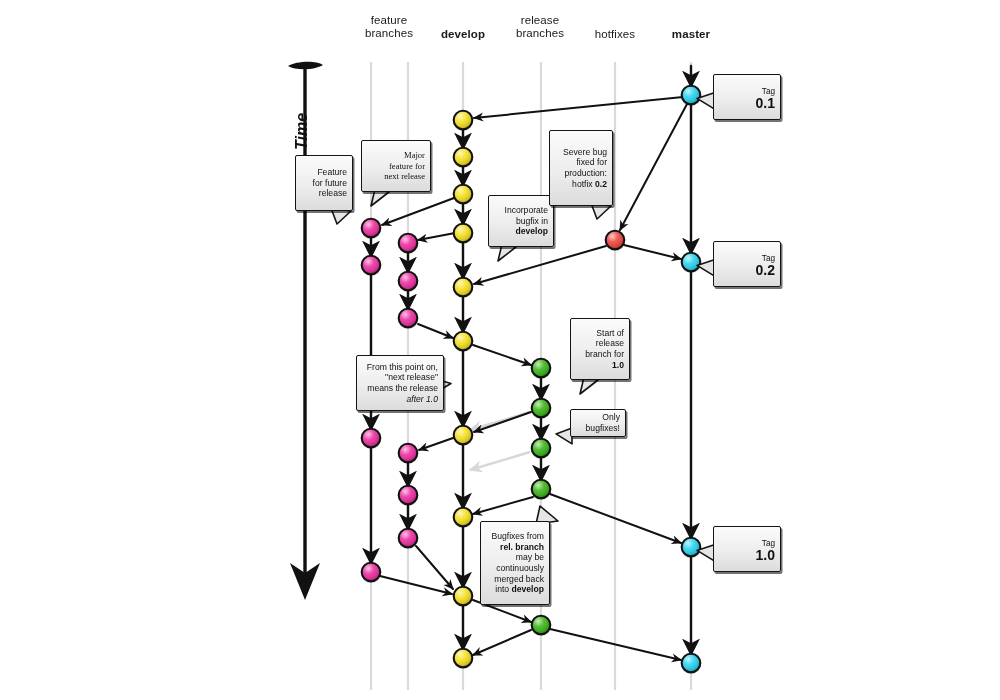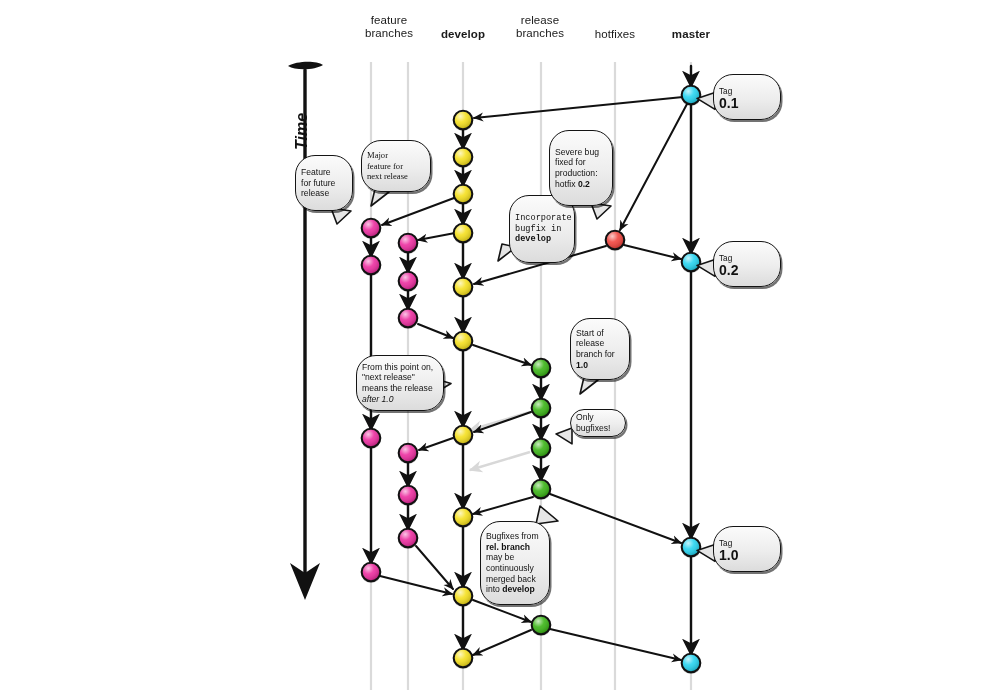--- a/index.html
+++ b/index.html
@@ -13,24 +13,24 @@
             font-size:11.5px;line-height:13px;letter-spacing:.1px;}
   .col-head.bold{font-weight:bold;}
 
   .time-label{position:absolute;font-style:italic;font-weight:bold;
               font-size:16px;color:#111;
               transform:rotate(-90deg);transform-origin:left top;
               white-space:nowrap;}
 
   .callout{position:absolute;box-sizing:border-box;
            background:linear-gradient(180deg,#fbfbfb 0%,#ededed 55%,#dcdcdc 100%);
-           border:1.6px solid #141414;border-radius:20px;
+           border:1.6px solid #141414;border-radius:2px;
            box-shadow:1.5px 2px 0 rgba(0,0,0,.55);
            color:#111;font-size:8.6px;line-height:10.6px;
-           text-align:left;padding:5px 5px;
+           text-align:right;padding:5px 5px;
            display:flex;align-items:center;justify-content:center;}
   .callout span{display:block;width:100%;}
   .callout b{font-weight:bold;}
   .tagbox{font-size:8.6px;line-height:11px;}
   .tagbox .tg{font-size:8.2px;display:block;}
   .tagbox .tv{font-size:14px;font-weight:bold;display:block;margin-top:1px;}
 </style>
 </head>
 <body>
 
@@ -298,21 +298,21 @@
         <div>master</div>
       </div>
     </div>
   <div id="callout-layer">
       <div class="callout" style="left: 295px; top: 155px; width: 58px; height: 56px;">
         <span>Feature<br>for future<br>release</span>
       </div>
       <div class="callout" style="left: 361px; top: 140px; width: 70px; height: 52px; font-family: Liberation Serif, serif;">
         <span>Major<br>feature for<br>next release</span>
       </div>
-      <div class="callout" style="left: 509px; top: 195px; width: 66px; height: 68px; font-family: Liberation Mono, monospace;">
+      <div class="callout" style="left: 488px; top: 195px; width: 66px; height: 52px;">
         <span>Incorporate<br>bugfix in<br><b>develop</b></span>
       </div>
       <div class="callout" style="left: 549px; top: 130px; width: 64px; height: 76px;">
         <span>Severe bug<br>fixed for<br>production:<br>hotfix <b>0.2</b></span>
       </div>
       <div class="callout" style="left: 356px; top: 355px; width: 88px; height: 56px;">
         <span>From this point on,<br>"next release"<br>means the release<br><i>after 1.0</i></span>
       </div>
       <div class="callout" style="left: 570px; top: 318px; width: 60px; height: 62px;">
         <span>Start of<br>release<br>branch for<br><b>1.0</b></span>

